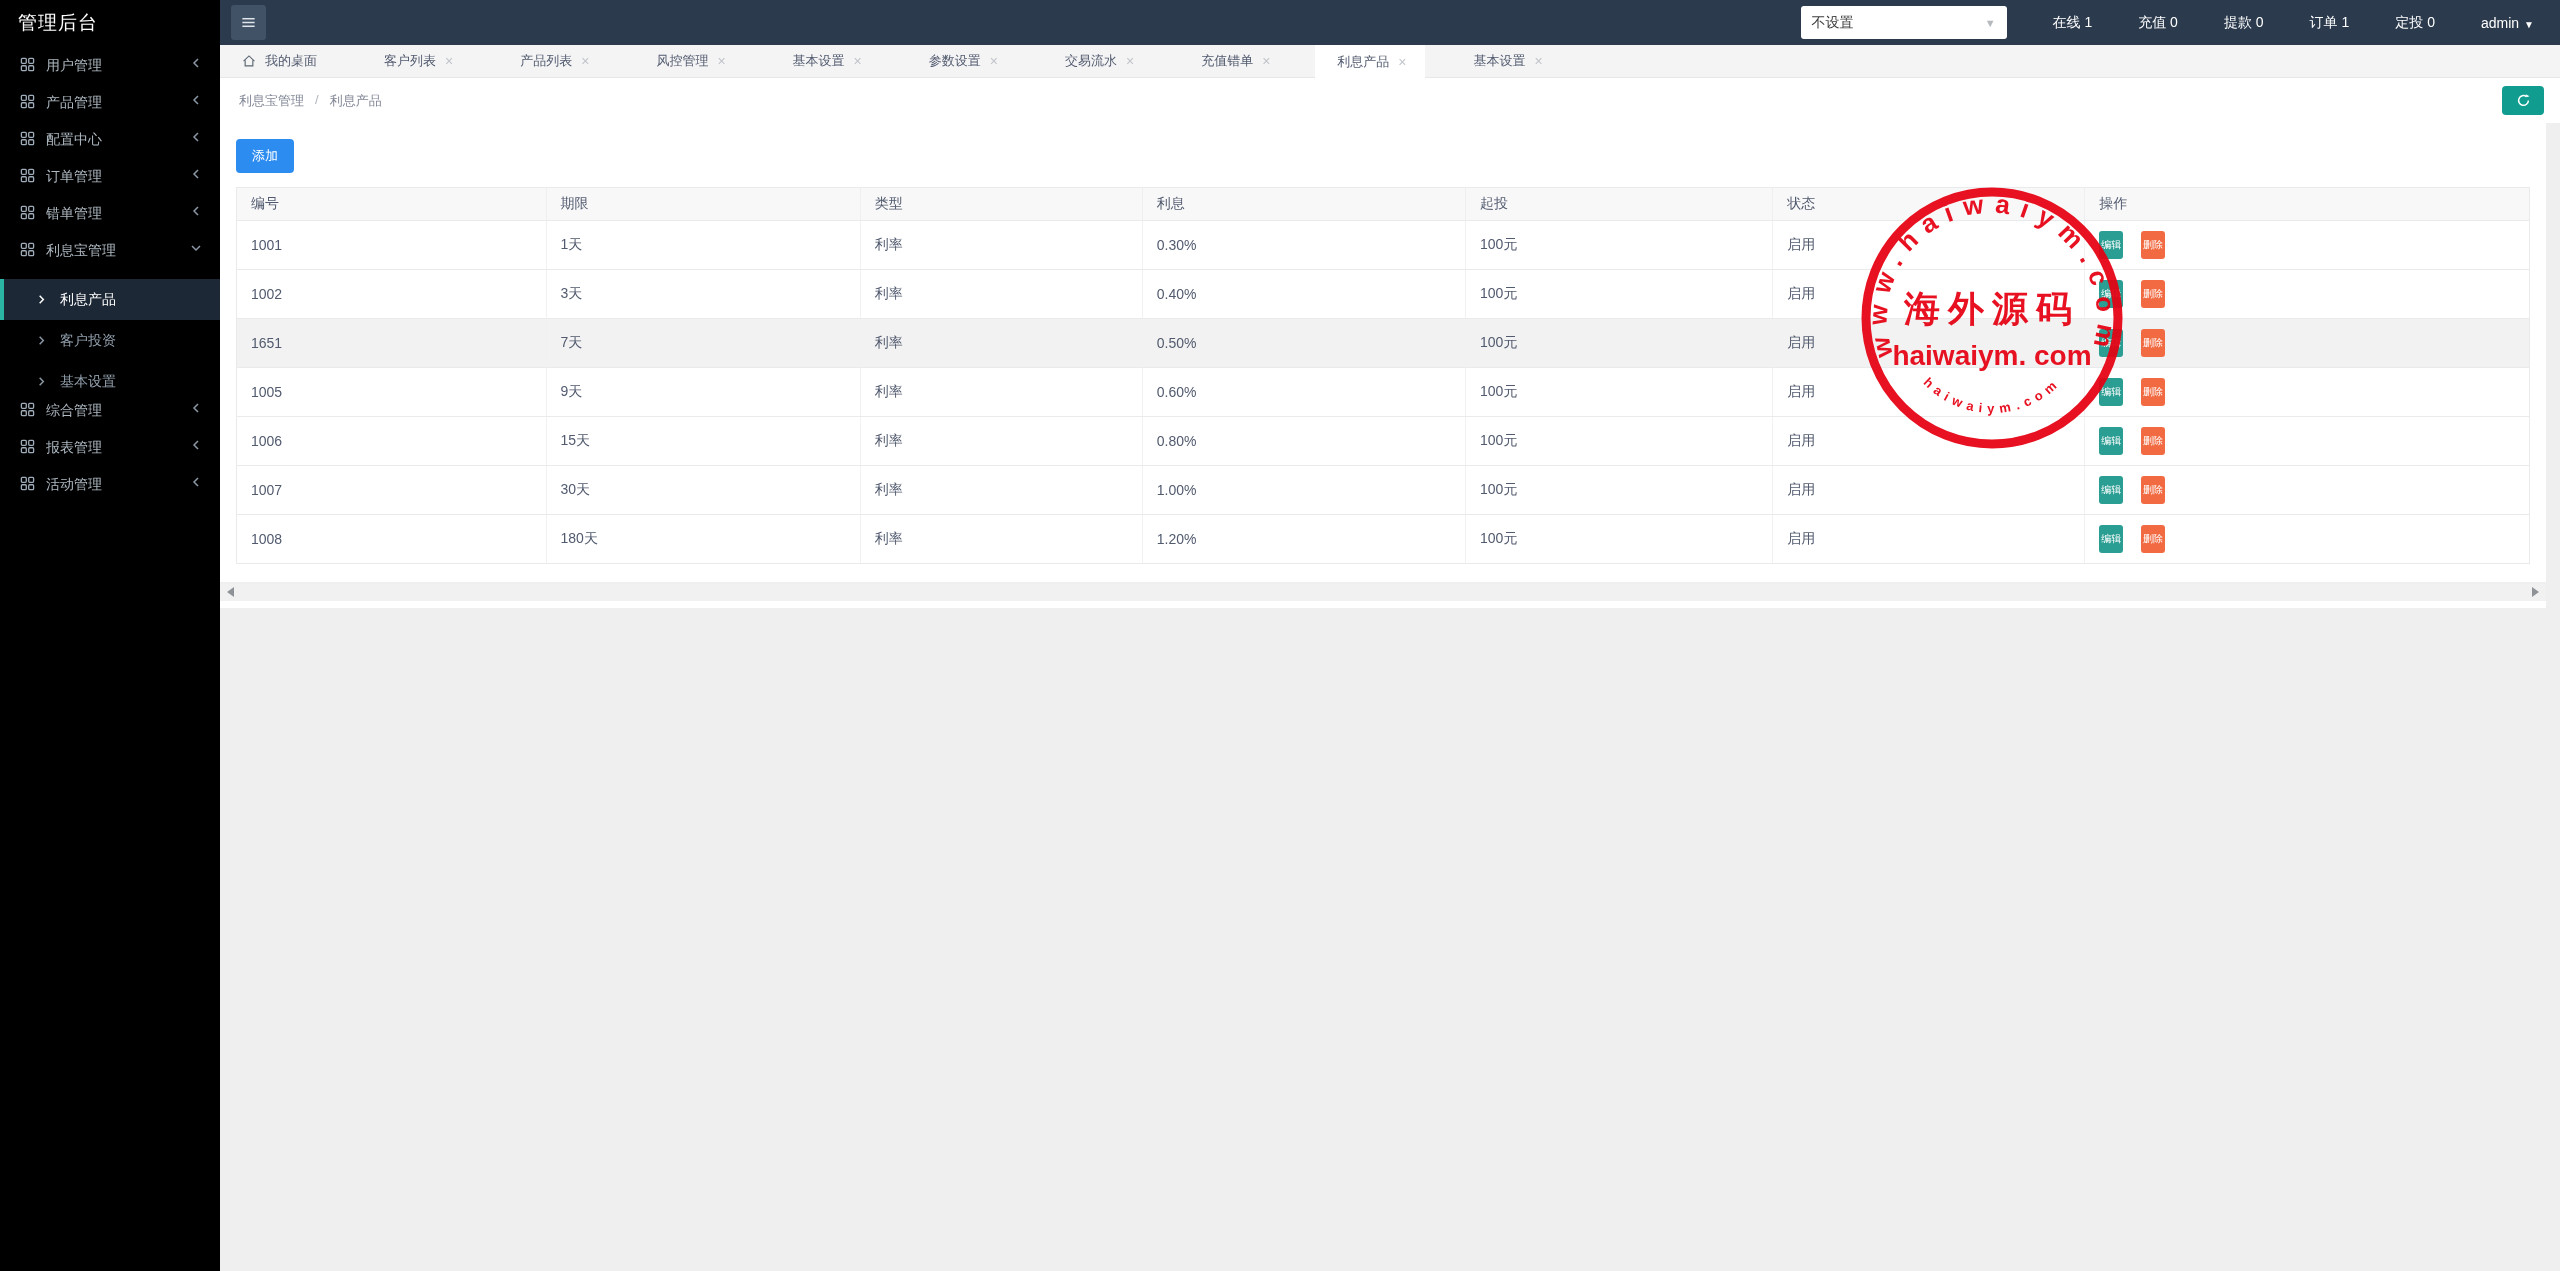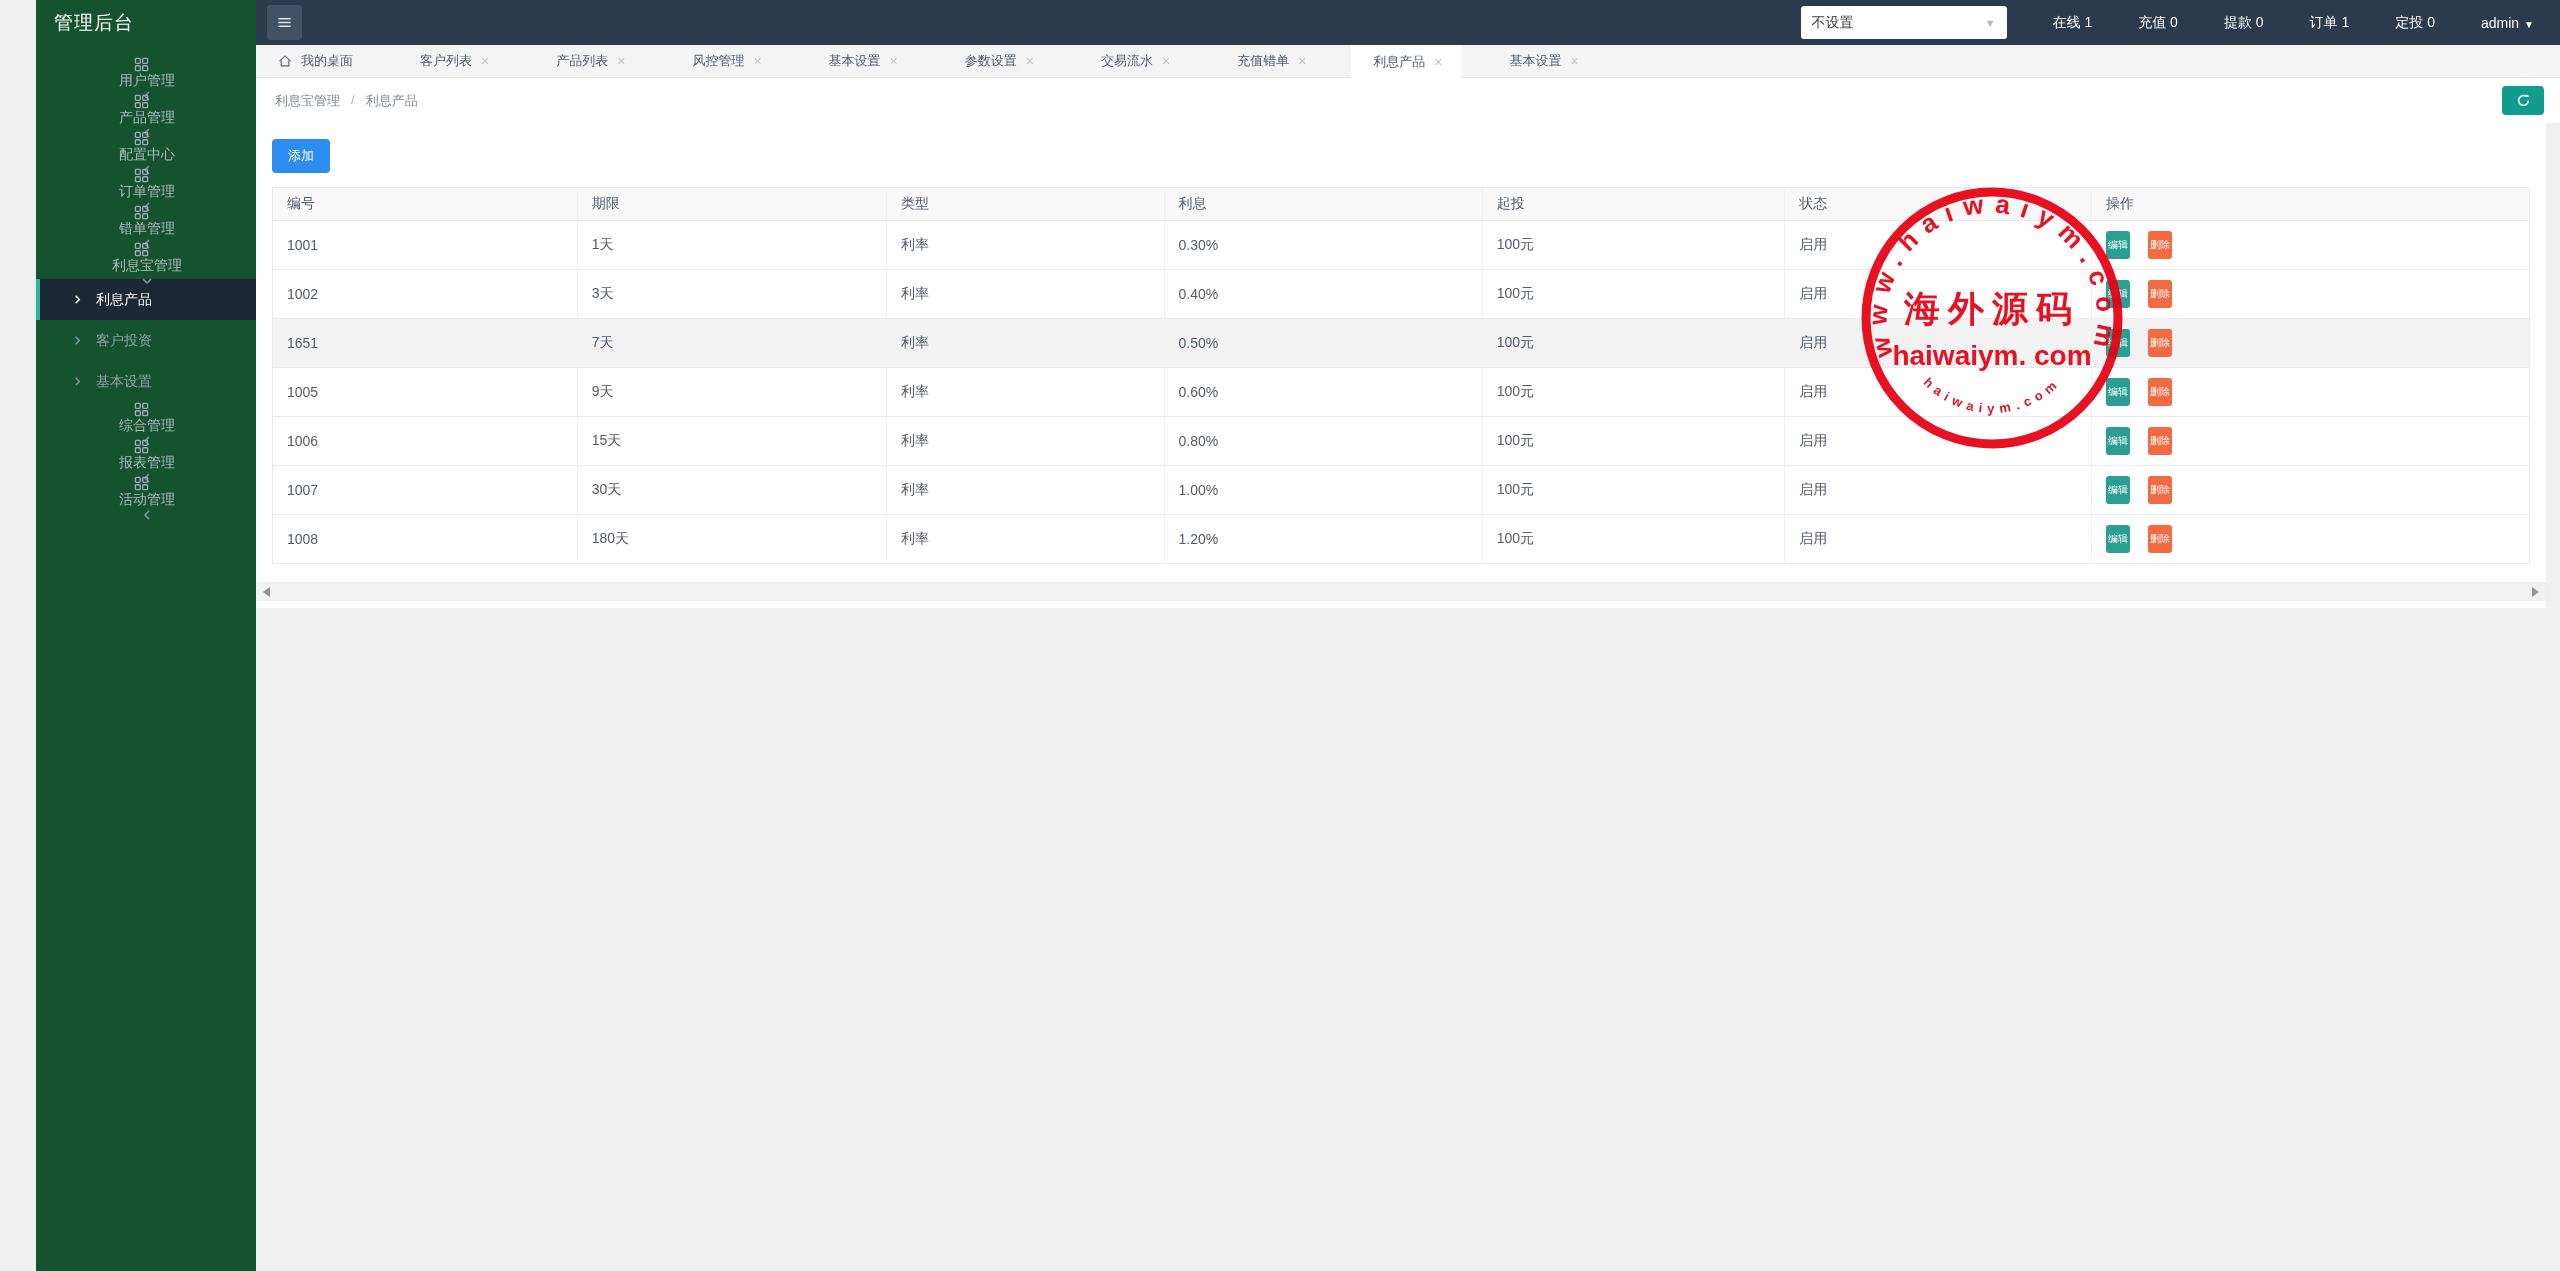--- a/index.html
+++ b/index.html
@@ -5,24 +5,24 @@
   * { box-sizing: border-box; margin: 0; padding: 0; }
   html,body { width:2560px; height:1271px; }
   body {
     font-family:"Liberation Sans","DejaVu Sans",sans-serif;
     background:#efefef; overflow:hidden; position:relative;
     font-size:14px; color:#515a6e;
   }
   .layout { display:flex; width:2560px; height:1271px; }
 
   
-  .sidebar { width:220px; flex:none; background:#14532d; height:1271px;margin-left:36px; }
+  .sidebar { width:220px; flex:none; background:#000000; height:1271px; }
   .logo { height:45px; line-height:45px; color:#ffffff; font-size:19px; padding-left:18px; letter-spacing:1px; white-space:nowrap; }
   .menu { padding-top:12px; }
-  .nav-item { height:37px; display:flex; align-items:center; padding:0 18px 0 20px; color:#aeb9c2; font-size:14px; cursor:pointer;flex-direction:column; }
+  .nav-item { height:37px; display:flex; padding:0 18px 0 20px; color:#aeb9c2; font-size:14px; cursor:pointer; }
   .nav-item .grid-icon { margin-right:11px; display:flex; color:#9fadba; }
   .nav-item .label { flex:1; }
   .chev { display:flex; color:#8b98a5; }
   .chev-expanded { display:none; }
   .nav-item.expanded .chev-expanded { display:flex; }
   .sub-item { height:41px; display:flex; align-items:center; padding-left:36px; color:#93a1ae; font-size:14px; cursor:pointer; }
   .sub-item .sub-arrow { display:flex; margin-right:13px; color:#8b98a5; }
   .sub-item.active { background:#1d2836; color:#ffffff; border-left:4px solid #2bb5a3; padding-left:32px; }
   .sub-item.active .sub-arrow { color:#ffffff; }
 

